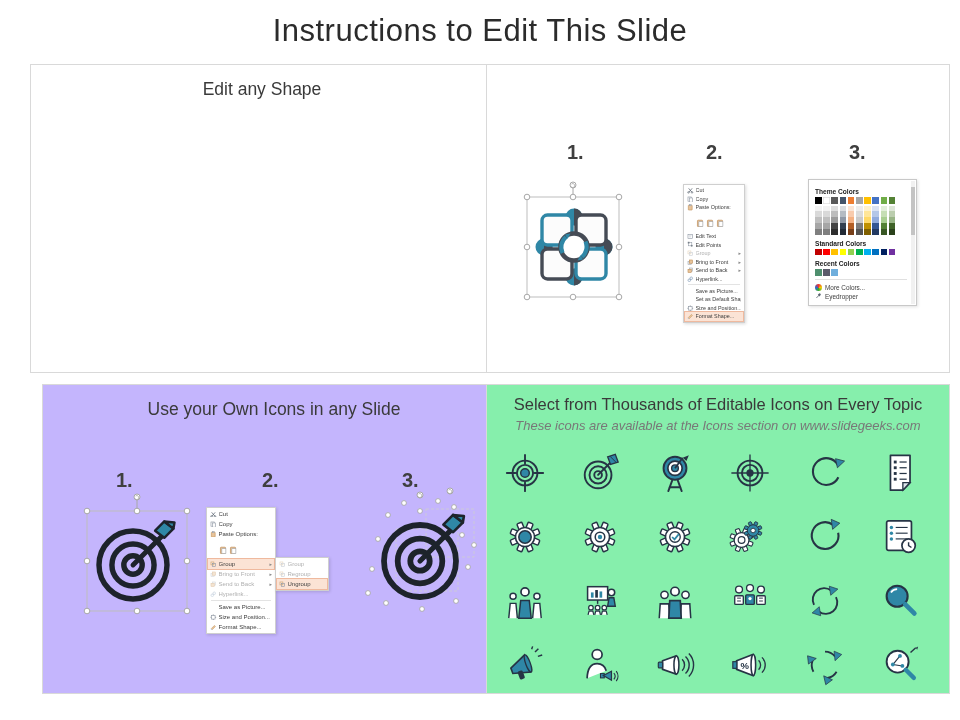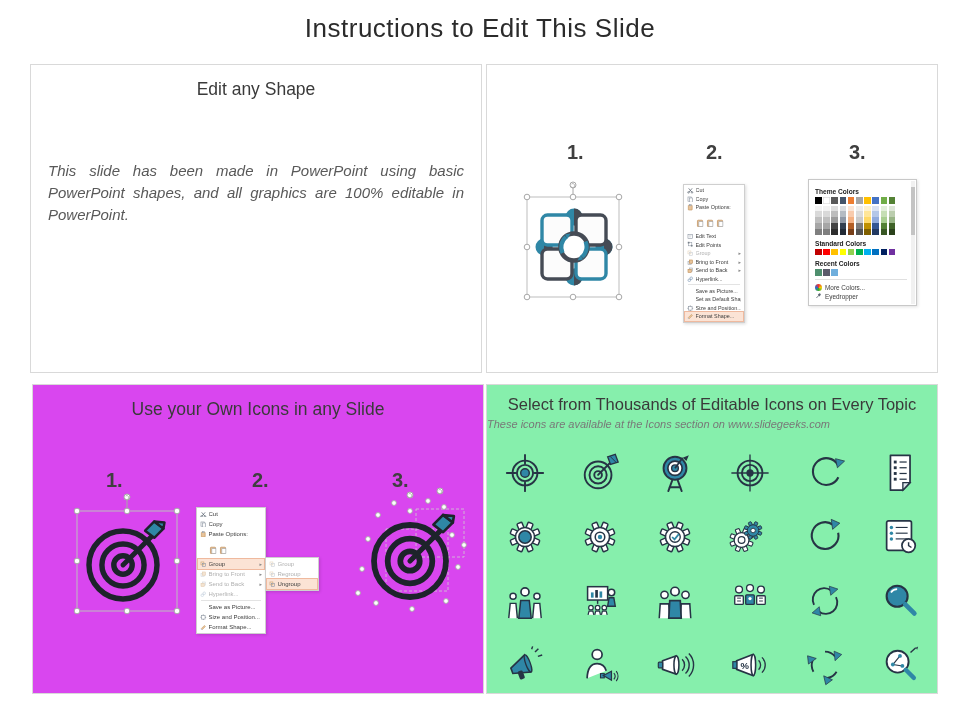--- a/index.html
+++ b/index.html
@@ -1,26 +1,26 @@
 <!DOCTYPE html>
 <html><head>
 <meta charset="utf-8">
 <style>
   html,body{margin:0;padding:0;}
   body{width:960px;height:720px;background:#ffffff;font-family:"Liberation Sans",sans-serif;overflow:hidden;position:relative;}
   .slide{position:absolute;inset:0;}
-  .slide-title{position:absolute;left:0;top:13px;width:960px;text-align:center;font-size:26px;color:#2b2b2b;letter-spacing:.5px;}
-  .panel{position:absolute;background:#fff;border:1px solid #d9d9d9;}
+  .slide-title{position:absolute;left:0;top:13px;width:960px;text-align:center;font-size:31px;color:#2b2b2b;letter-spacing:.5px;}
+  .panel{position:absolute;background:#fff;border:1px solid #d9d9d9;padding-left:12px;}
   .p1{left:30px;top:64px;width:450px;height:307px;}
   .p2{left:486px;top:64px;width:450px;height:307px;}
-  .p3{left:32px;top:384px;width:450px;height:308px;background:#d946ef;}
+  .p3{left:42px;top:384px;width:450px;height:308px;background:#c4b5fd;}
   .p4{left:486px;top:384px;width:450px;height:308px;background:#86efac;}
   .panel-title{position:absolute;left:0;top:14px;width:100%;text-align:center;font-size:17.5px;color:#3a3a3a;}
   .p4 .panel-title{top:10px;font-size:16.5px;}
-  .p4 .panel-sub{position:absolute;left:0;top:33px;width:100%;text-align:left;font-size:11px;font-style:italic;color:#787878;}
+  .p4 .panel-sub{position:absolute;left:0;top:33px;width:100%;text-align:center;font-size:13px;font-style:italic;color:#787878;}
   .para{position:absolute;left:17px;right:17px;font-size:15px;font-style:italic;color:#595959;text-align:justify;line-height:1.45;}
   .para.one{top:95px;}
   .para.two{top:168px;}
   .stepnum{position:absolute;font-size:20px;font-weight:bold;color:#3f3f3f;}
   
   .menu{position:absolute;background:#fff;border:1px solid #cfcfcf;box-shadow:1px 1px 3px rgba(0,0,0,.15);padding:1px;}
   .menu-row{display:flex;align-items:center;gap:2px;padding:0 2px;color:#3c3c3c;white-space:nowrap;}
   .m-sm .menu-row{height:8.6px;font-size:5.4px;}
   .m-md .menu-row{height:10px;font-size:6px;}
   .menu-row .mi{flex:0 0 auto;display:inline-flex;}
@@ -52,21 +52,20 @@
   .graphic{position:absolute;}
 </style>
 </head>
 <body>
 
 <div class="slide">
   <div class="slide-title">Instructions to Edit This Slide</div>
 
   <div class="panel p1">
     <div class="panel-title">Edit any Shape</div>
-    <div class="para one">This slide has been made in PowerPoint using basic PowerPoint shapes, and all graphics are 100% editable in PowerPoint.</div>
   </div>
 
   <div class="panel p2">
     <span class="stepnum" style="left:80px;top:76px;">1.</span>
     <span class="stepnum" style="left:219px;top:76px;">2.</span>
     <span class="stepnum" style="left:362px;top:76px;">3.</span>
     <div class="graphic" id="shape-graphic" style="left:30px;top:112px;"><svg width="112" height="126" viewBox="0 0 112 126" xmlns="http://www.w3.org/2000/svg">
           <circle cx="56" cy="8" r="3" fill="#fff" stroke="#a8a8a8" stroke-width="1"></circle>
           <path d="M 54.5,7 a2 2 0 1 1 -0.5,2.5" fill="none" stroke="#a8a8a8" stroke-width="0.8"></path>
           <line x1="56" y1="11" x2="56" y2="20" stroke="#a8a8a8" stroke-width="1"></line>

